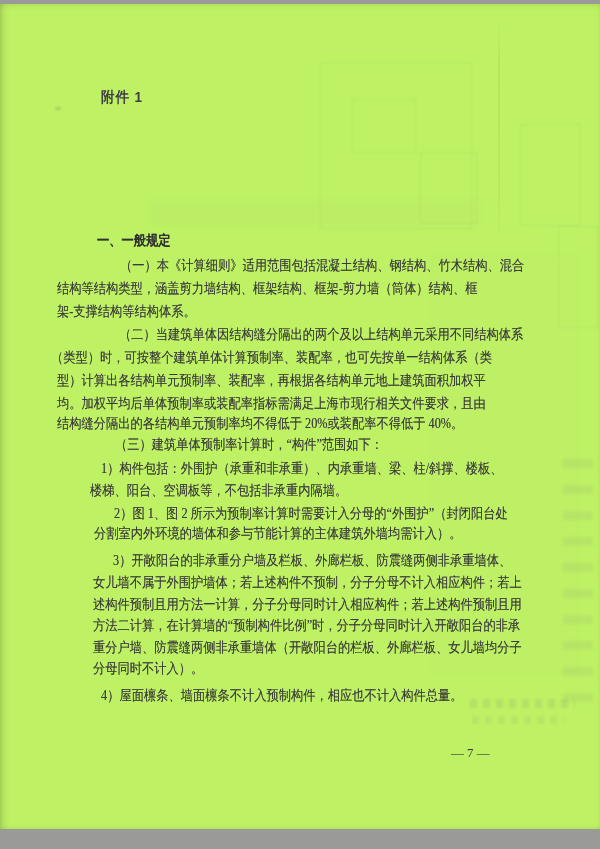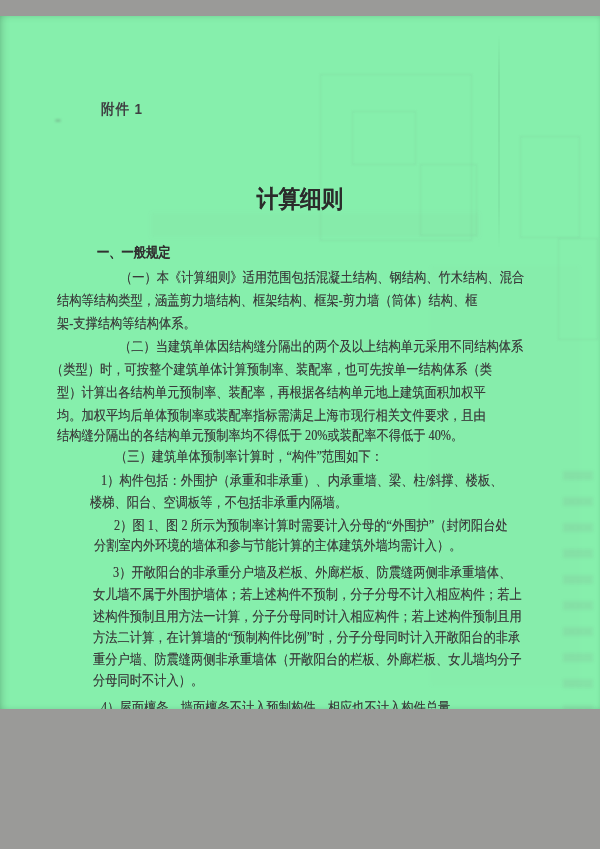--- a/index.html
+++ b/index.html
@@ -1,20 +1,20 @@
 <!DOCTYPE html>
 <html><head>
 <meta charset="utf-8">
 <style>
   html,body{margin:0;padding:0;background:#9a9a98;}
   .page{
     position:relative;
-    width:600px;height:693px;
-    margin:16px auto;
-    background:#86efac;
+    width:600px;height:825px;
+    margin:4px auto;
+    background:#bef264;
     overflow:hidden;
     font-family:"Liberation Serif","DejaVu Serif",serif;
     box-shadow:inset 7px 0 9px -6px rgba(0,0,0,0.22),
                inset 0 5px 8px -6px rgba(0,0,0,0.14),
                inset -3px 0 6px -4px rgba(0,0,0,0.08),
                inset 0 -4px 7px -5px rgba(0,0,0,0.10);
   }
   
   .attachment{
     position:absolute;left:101px;top:84px;
@@ -74,21 +74,20 @@
   <div class="ghost g-fill" style="left:150px;top:196px;width:330px;height:26px;opacity:0.7;"></div>
   <div class="ghost g-fill" style="left:430px;top:250px;width:150px;height:420px;opacity:0.45;"></div>
   <div class="ghost g-vline" style="left:498px;top:18px;width:2px;height:215px;"></div>
   <div class="ghost g-blobs" style="left:563px;top:455px;width:30px;height:245px;"></div>
   <div class="ghost g-dashes" style="left:470px;top:695px;width:105px;height:9px;"></div>
   <div class="ghost g-dashes" style="left:472px;top:712px;width:92px;height:8px;opacity:0.7;"></div>
   <div class="edge-smudge"></div>
 
   <div class="attachment">附件 1</div>
 
-  <div class="title-line t2"><span>计算细则</span></div>
 
   <div>
       <div class="bline bold" style="left: 97px; top: 226px;">一、一般规定</div>
       <div class="bline" style="left: 120px; top: 251px;">（一）本《计算细则》适用范围包括混凝土结构、钢结构、竹木结构、混合</div>
       <div class="bline" style="left: 57px; top: 274px;">结构等结构类型，涵盖剪力墙结构、框架结构、框架-剪力墙（筒体）结构、框</div>
       <div class="bline" style="left: 57px; top: 297px;">架-支撑结构等结构体系。</div>
       <div class="bline" style="left: 119px; top: 320px;">（二）当建筑单体因结构缝分隔出的两个及以上结构单元采用不同结构体系</div>
       <div class="bline" style="left: 51px; top: 343px;">（类型）时，可按整个建筑单体计算预制率、装配率，也可先按单一结构体系（类</div>
       <div class="bline" style="left: 57px; top: 366px;">型）计算出各结构单元预制率、装配率，再根据各结构单元地上建筑面积加权平</div>
       <div class="bline" style="left: 57px; top: 389px;">均。加权平均后单体预制率或装配率指标需满足上海市现行相关文件要求，且由</div>

